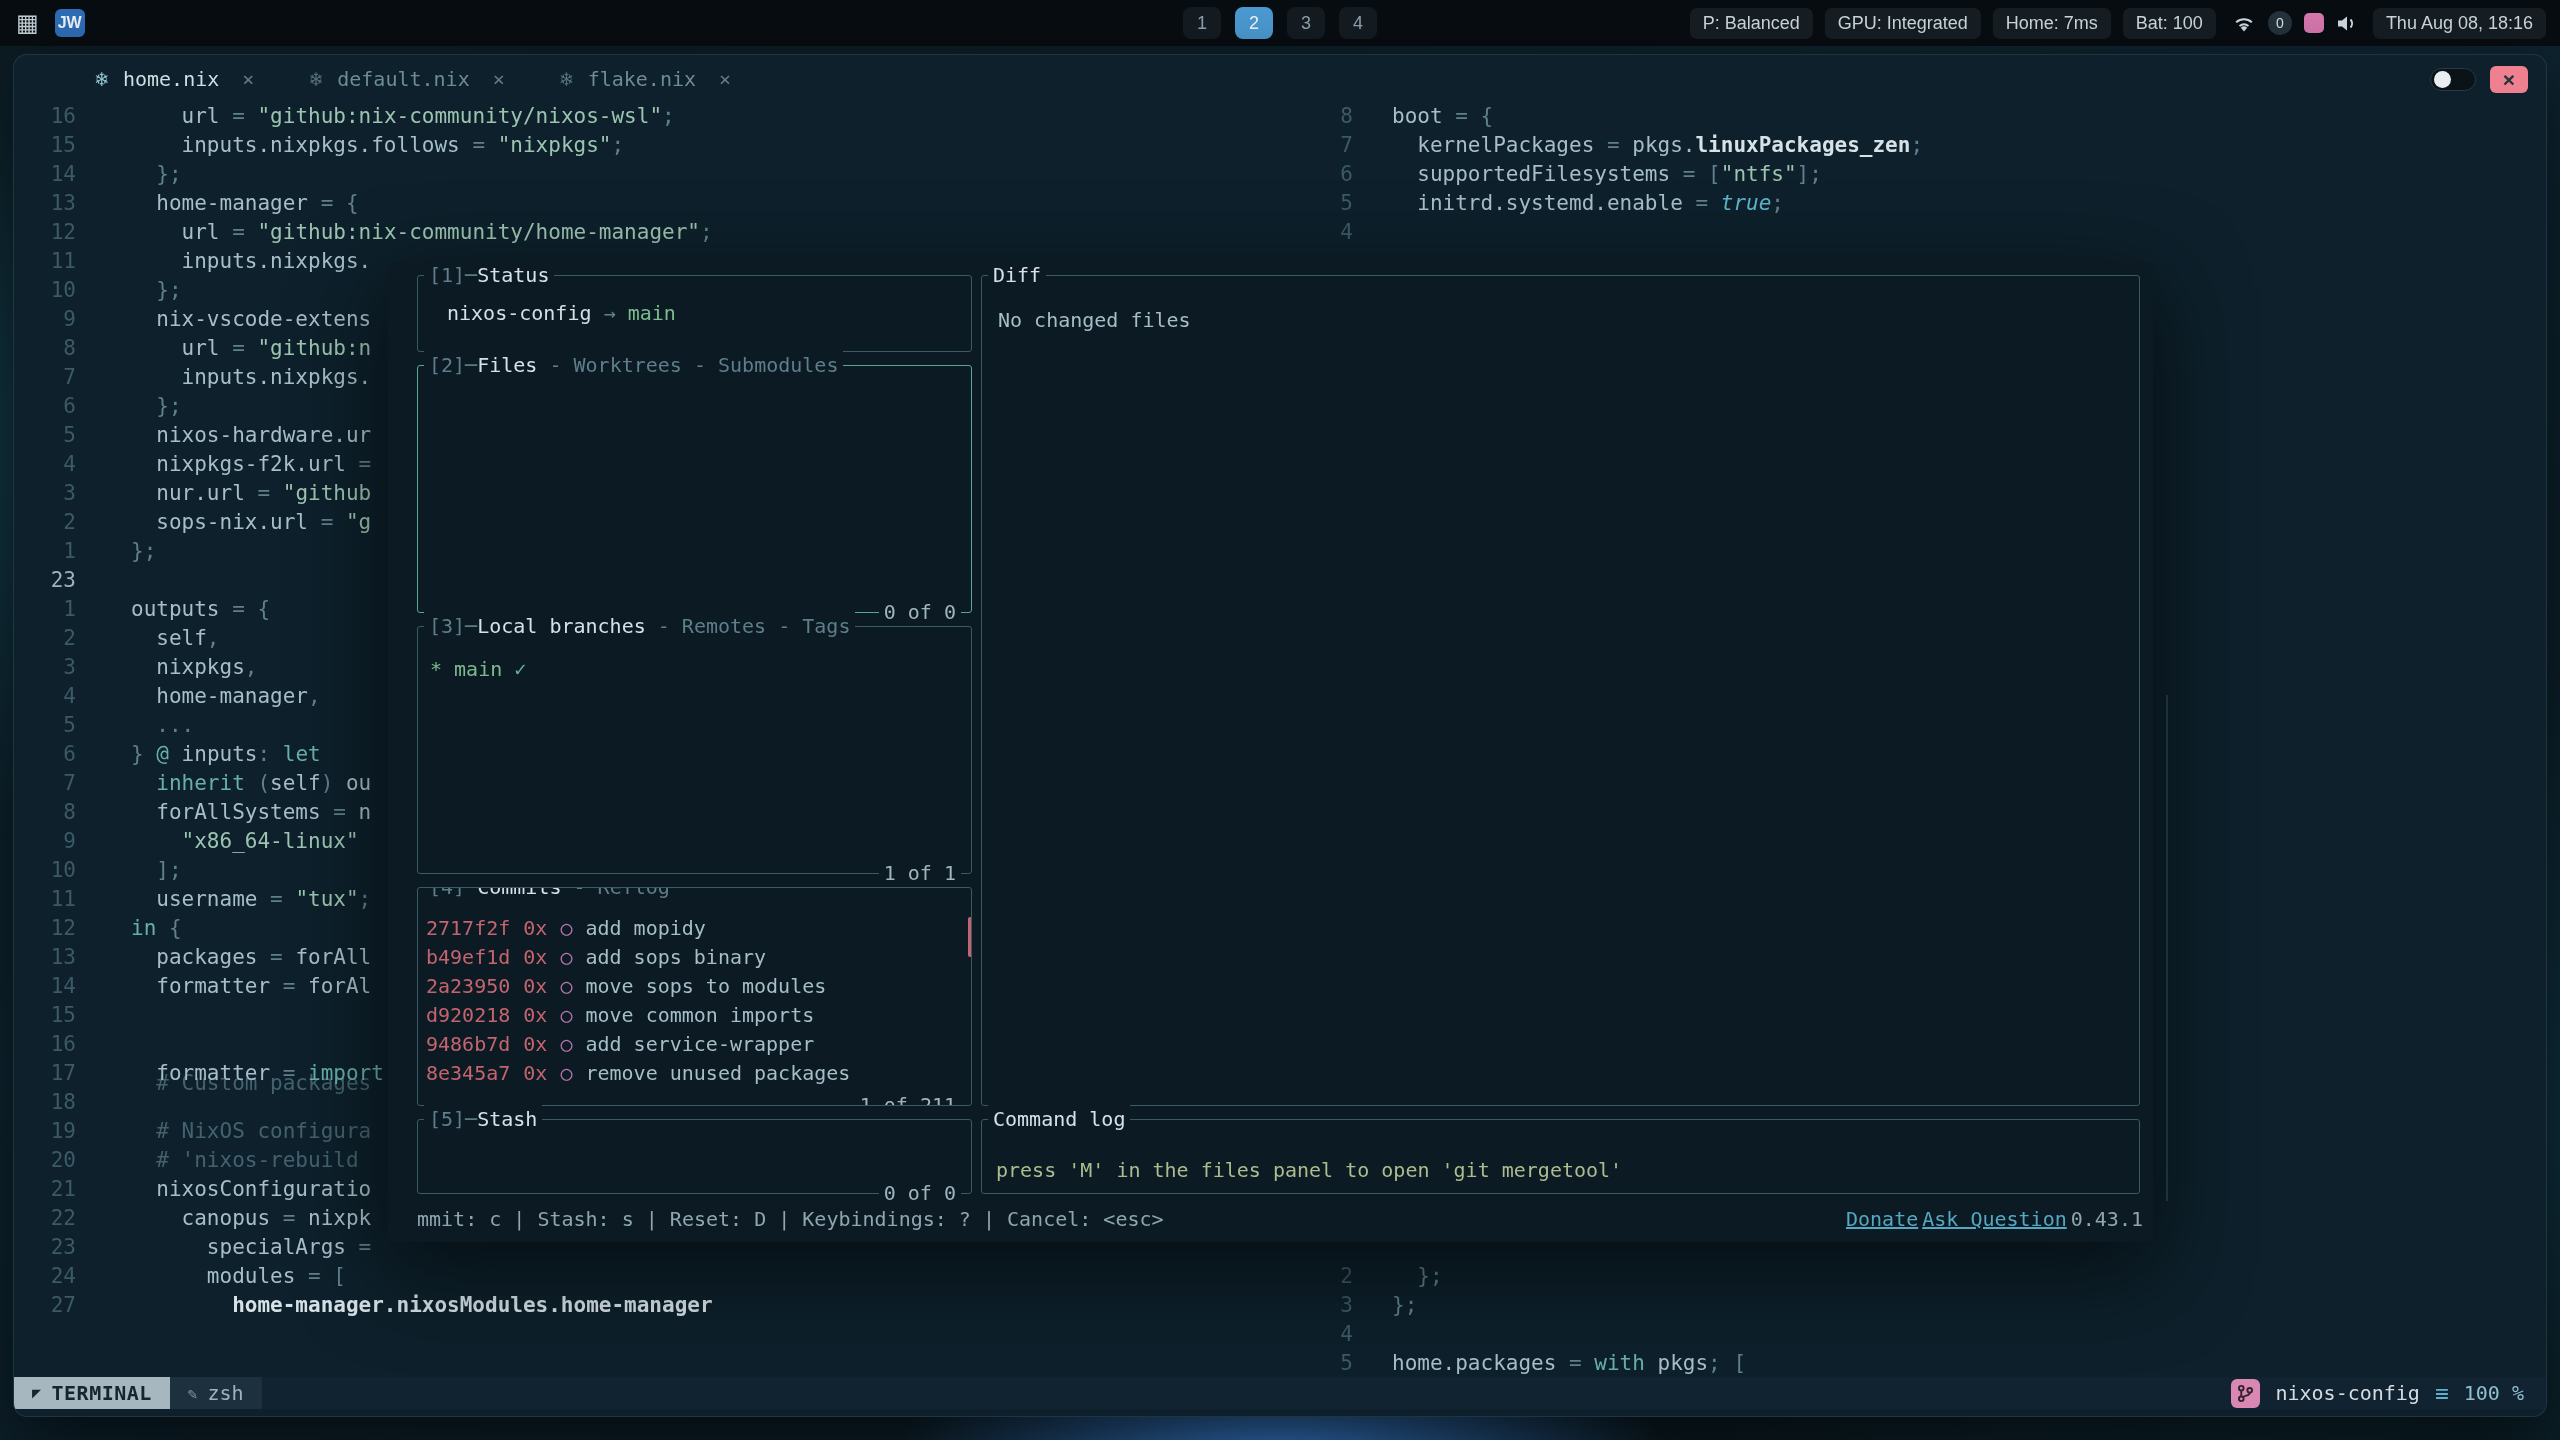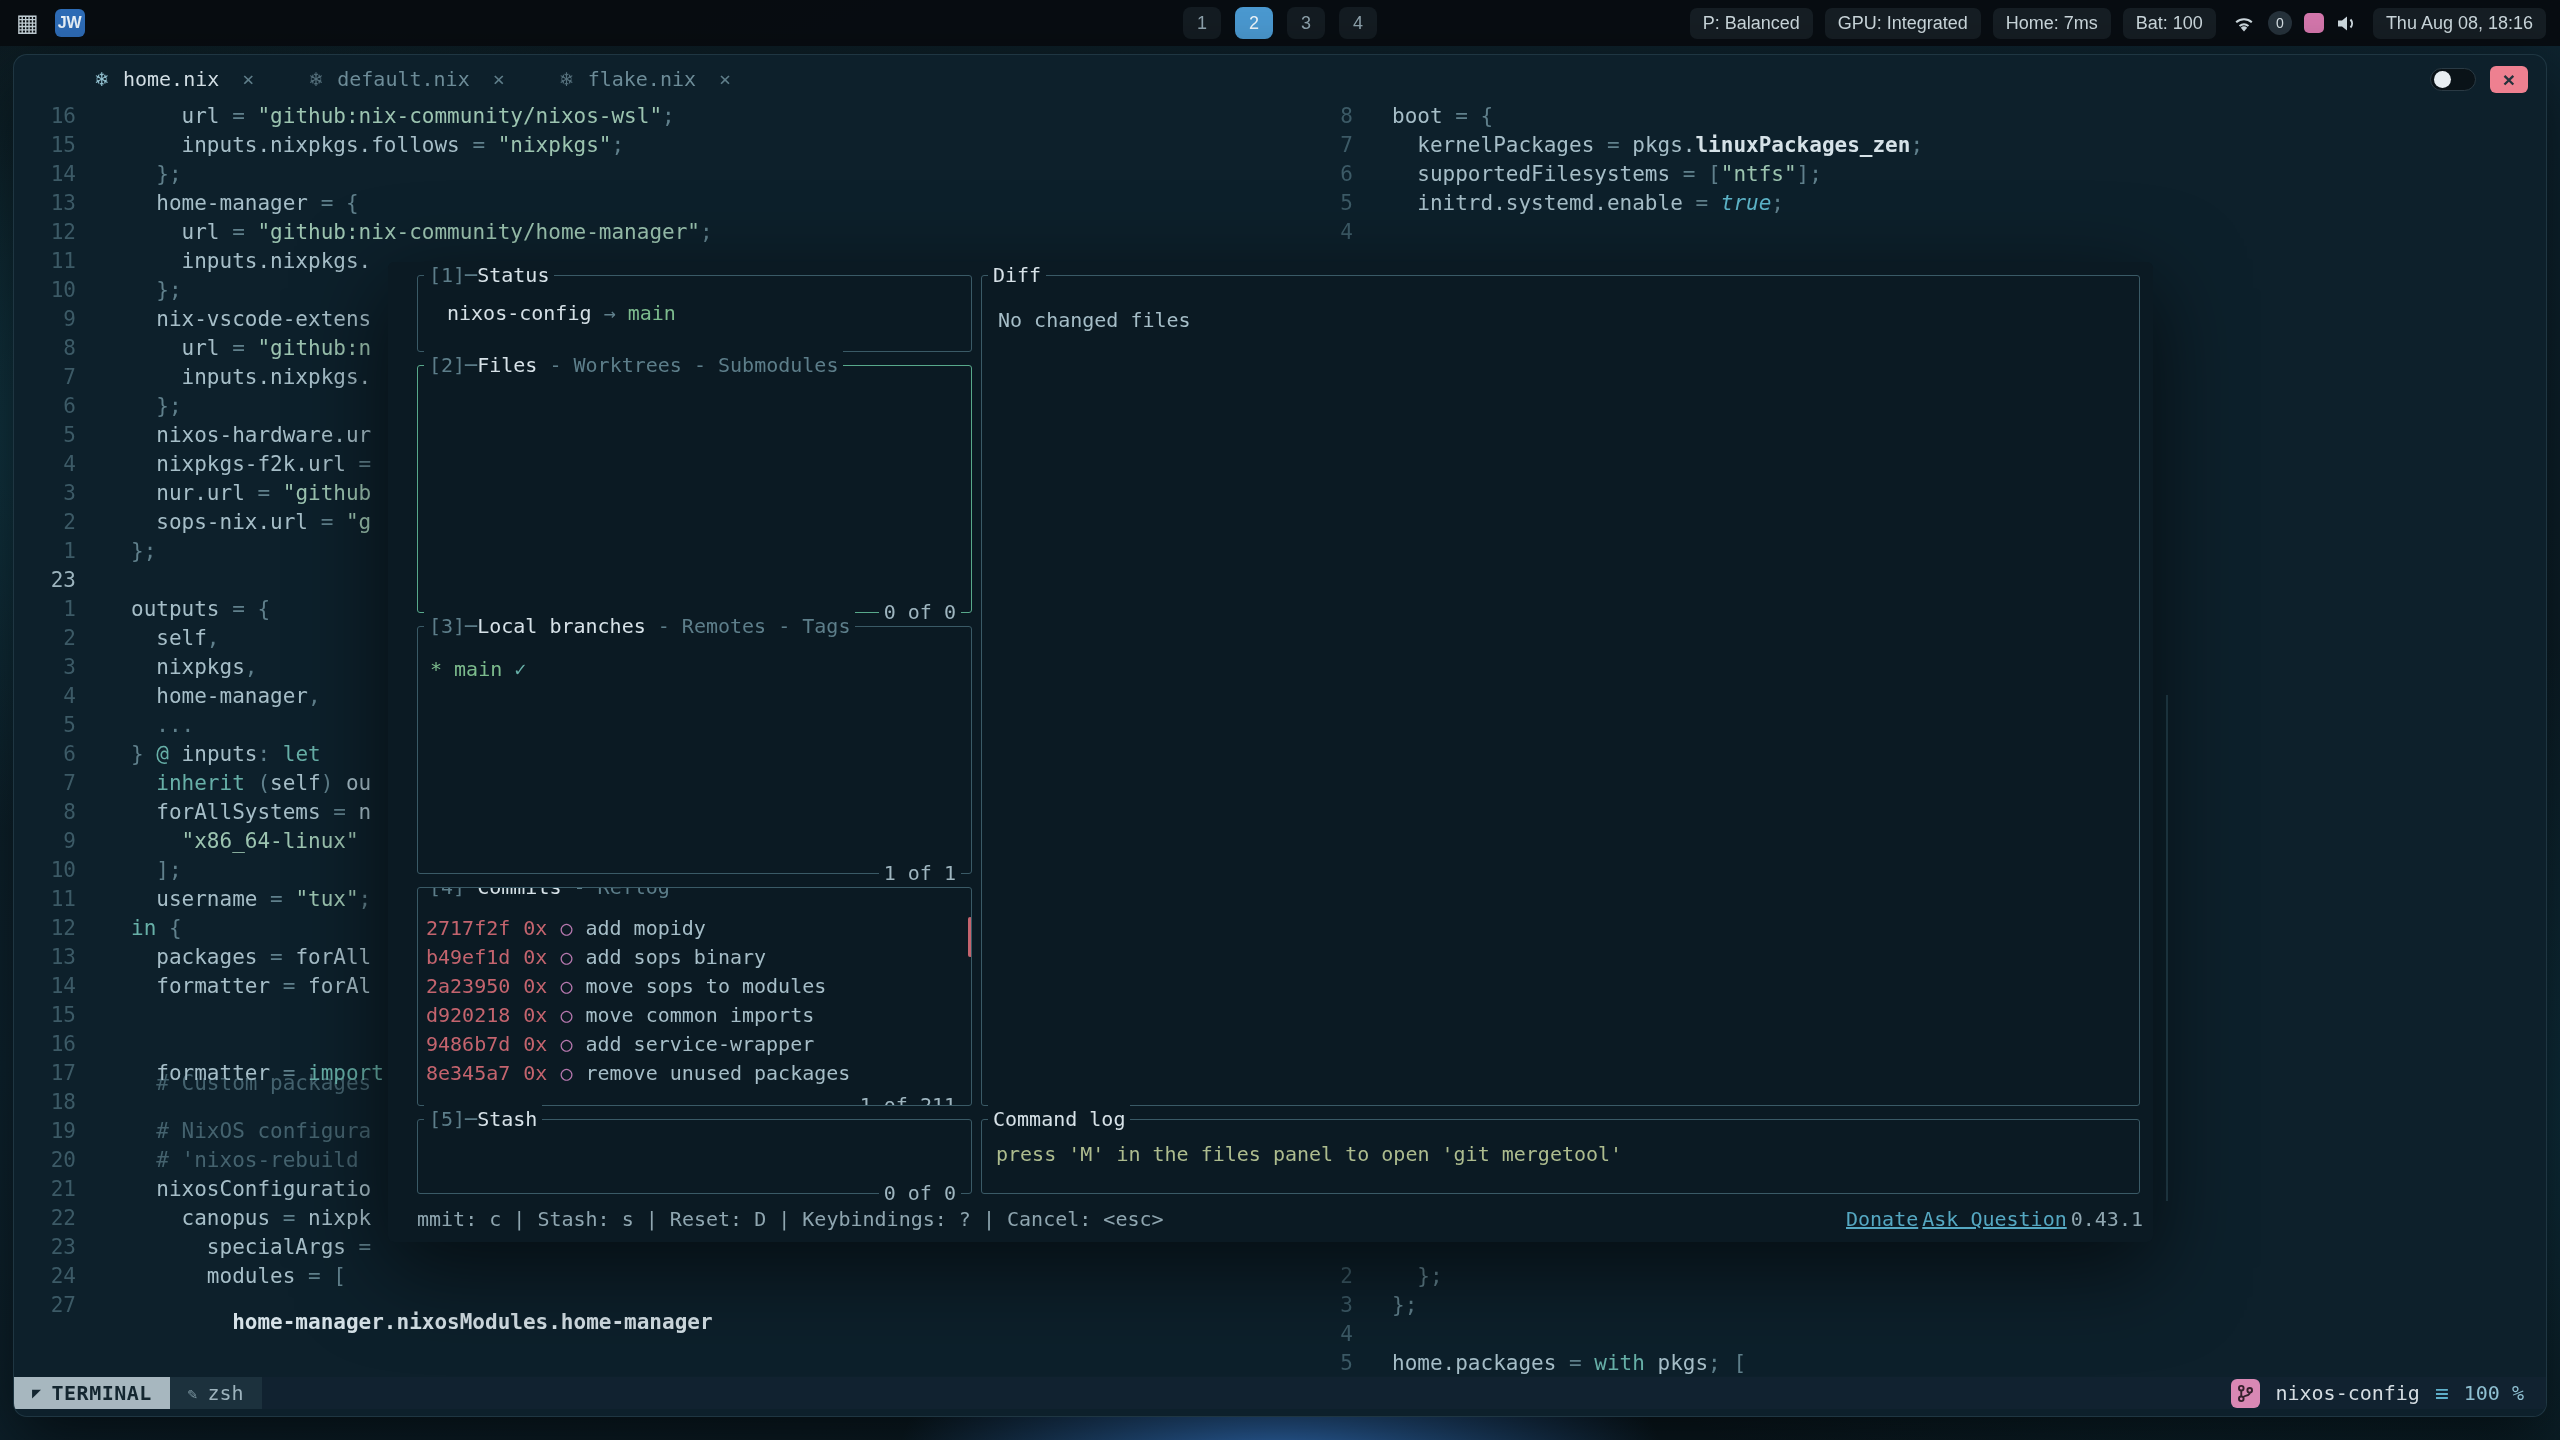--- a/index.html
+++ b/index.html
@@ -67,21 +67,21 @@
   .lg-panel.sel{border-color:#58a98b;}
   .pt{position:absolute;top:-15px;left:6px;background:#0b1a23;padding:0 5px;white-space:pre;color:#5d7e8a;}
   .pt .main{color:#d7e2e8;}
   .pc{position:absolute;bottom:-15px;right:10px;background:#0b1a23;padding:0 5px;color:#9fb6c0;}
   .p-status{left:29px;top:13px;width:555px;height:77px;display:flex;align-items:center;padding-left:29px;white-space:pre;}
   .p-files{left:29px;top:103px;width:555px;height:248px;}
   .p-branches{left:29px;top:364px;width:555px;height:248px;padding:28px 12px 0;}
   .p-commits{left:29px;top:625px;width:555px;height:219px;padding:26px 0 0 8px;overflow:hidden;}
   .p-stash{left:29px;top:857px;width:555px;height:75px;}
   .p-diff{left:593px;top:13px;width:1159px;height:831px;padding:30px 16px 0;}
-  .p-cmdlog{left:593px;top:857px;width:1159px;height:75px;padding:20px 14px 0;}
+  .p-cmdlog{left:593px;top:857px;width:1159px;height:75px;padding:36px 14px 0;}
   .st-repo{color:#d5e0e6;} .st-arrow{color:#60808c;} .st-branch{color:#7cbb8d;}
   .branch-row{color:#7cbb8d;white-space:pre;}
   .branch-row .check{color:#67b0a8;}
   .commit-row{display:flex;height:29px;white-space:pre;}
   .c-hash{color:#c4646e;margin-right:13px;}
   .c-auth{color:#c4646e;margin-right:13px;}
   .c-mark{color:#b577ad;margin-right:13px;}
   .c-msg{color:#a6bec8;}
   .lg-scrollthumb{position:absolute;right:-1px;top:29px;width:4px;height:40px;background:#c4646e;border-radius:2px;}
   .cmdlog-text{color:#adbc8e;}
@@ -211,21 +211,21 @@
       <div class="row"><span class="num">15</span><span class="code" style="margin-left: 55px;"></span></div>
       <div class="row"><span class="num">16</span><span class="code" style="margin-left: 55px; margin-top: 39px;"><span class="tk-c">  # Custom packages</span></span></div>
       <div class="row"><span class="num">17</span><span class="code" style="margin-left: 55px;"><span class="tk-d">  formatter </span><span class="tk-p">= </span><span class="tk-k">import</span></span></div>
       <div class="row"><span class="num">18</span><span class="code" style="margin-left: 55px;"></span></div>
       <div class="row"><span class="num">19</span><span class="code" style="margin-left: 55px;"><span class="tk-c">  # NixOS configura</span></span></div>
       <div class="row"><span class="num">20</span><span class="code" style="margin-left: 55px;"><span class="tk-c">  # 'nixos-rebuild</span></span></div>
       <div class="row"><span class="num">21</span><span class="code" style="margin-left: 55px;"><span class="tk-d">  nixosConfiguratio</span></span></div>
       <div class="row"><span class="num">22</span><span class="code" style="margin-left: 55px;"><span class="tk-d">    canopus </span><span class="tk-p">= </span><span class="tk-d">nixpk</span></span></div>
       <div class="row"><span class="num">23</span><span class="code" style="margin-left: 55px;"><span class="tk-d">      specialArgs </span><span class="tk-p">=</span></span></div>
       <div class="row"><span class="num">24</span><span class="code" style="margin-left: 55px;"><span class="tk-d">      modules </span><span class="tk-p">= [</span></span></div>
-      <div class="row"><span class="num">27</span><span class="code" style="margin-left: 55px; margin-top: 17px;"><span class="tk-w">        home-manager.nixosModules.home-manager</span></span></div>
+      <div class="row"><span class="num">27</span><span class="code" style="margin-left: 55px;"><span class="tk-w">        home-manager.nixosModules.home-manager</span></span></div>
     </div>
   <div class="pane pane-rt">
       <div class="row"><span class="num">8</span><span class="code" style="margin-left: 39px;"><span class="tk-d">boot </span><span class="tk-p">= {</span></span></div>
       <div class="row"><span class="num">7</span><span class="code" style="margin-left: 39px;"><span class="tk-d">  kernelPackages </span><span class="tk-p">= </span><span class="tk-d">pkgs.</span><span class="tk-w">linuxPackages_zen</span><span class="tk-p">;</span></span></div>
       <div class="row"><span class="num">6</span><span class="code" style="margin-left: 39px;"><span class="tk-d">  supportedFilesystems </span><span class="tk-p">= [</span><span class="tk-s">"ntfs"</span><span class="tk-p">];</span></span></div>
       <div class="row"><span class="num">5</span><span class="code" style="margin-left: 39px;"><span class="tk-d">  initrd.systemd.enable </span><span class="tk-p">= </span><span class="tk-b">true</span><span class="tk-p">;</span></span></div>
       <div class="row"><span class="num">4</span><span class="code" style="margin-left: 39px;"></span></div>
     </div>
   <div class="pane pane-rb">
       <div class="row"><span class="num">2</span><span class="code" style="margin-left: 39px;"><span class="tk-p">  };</span></span></div>

